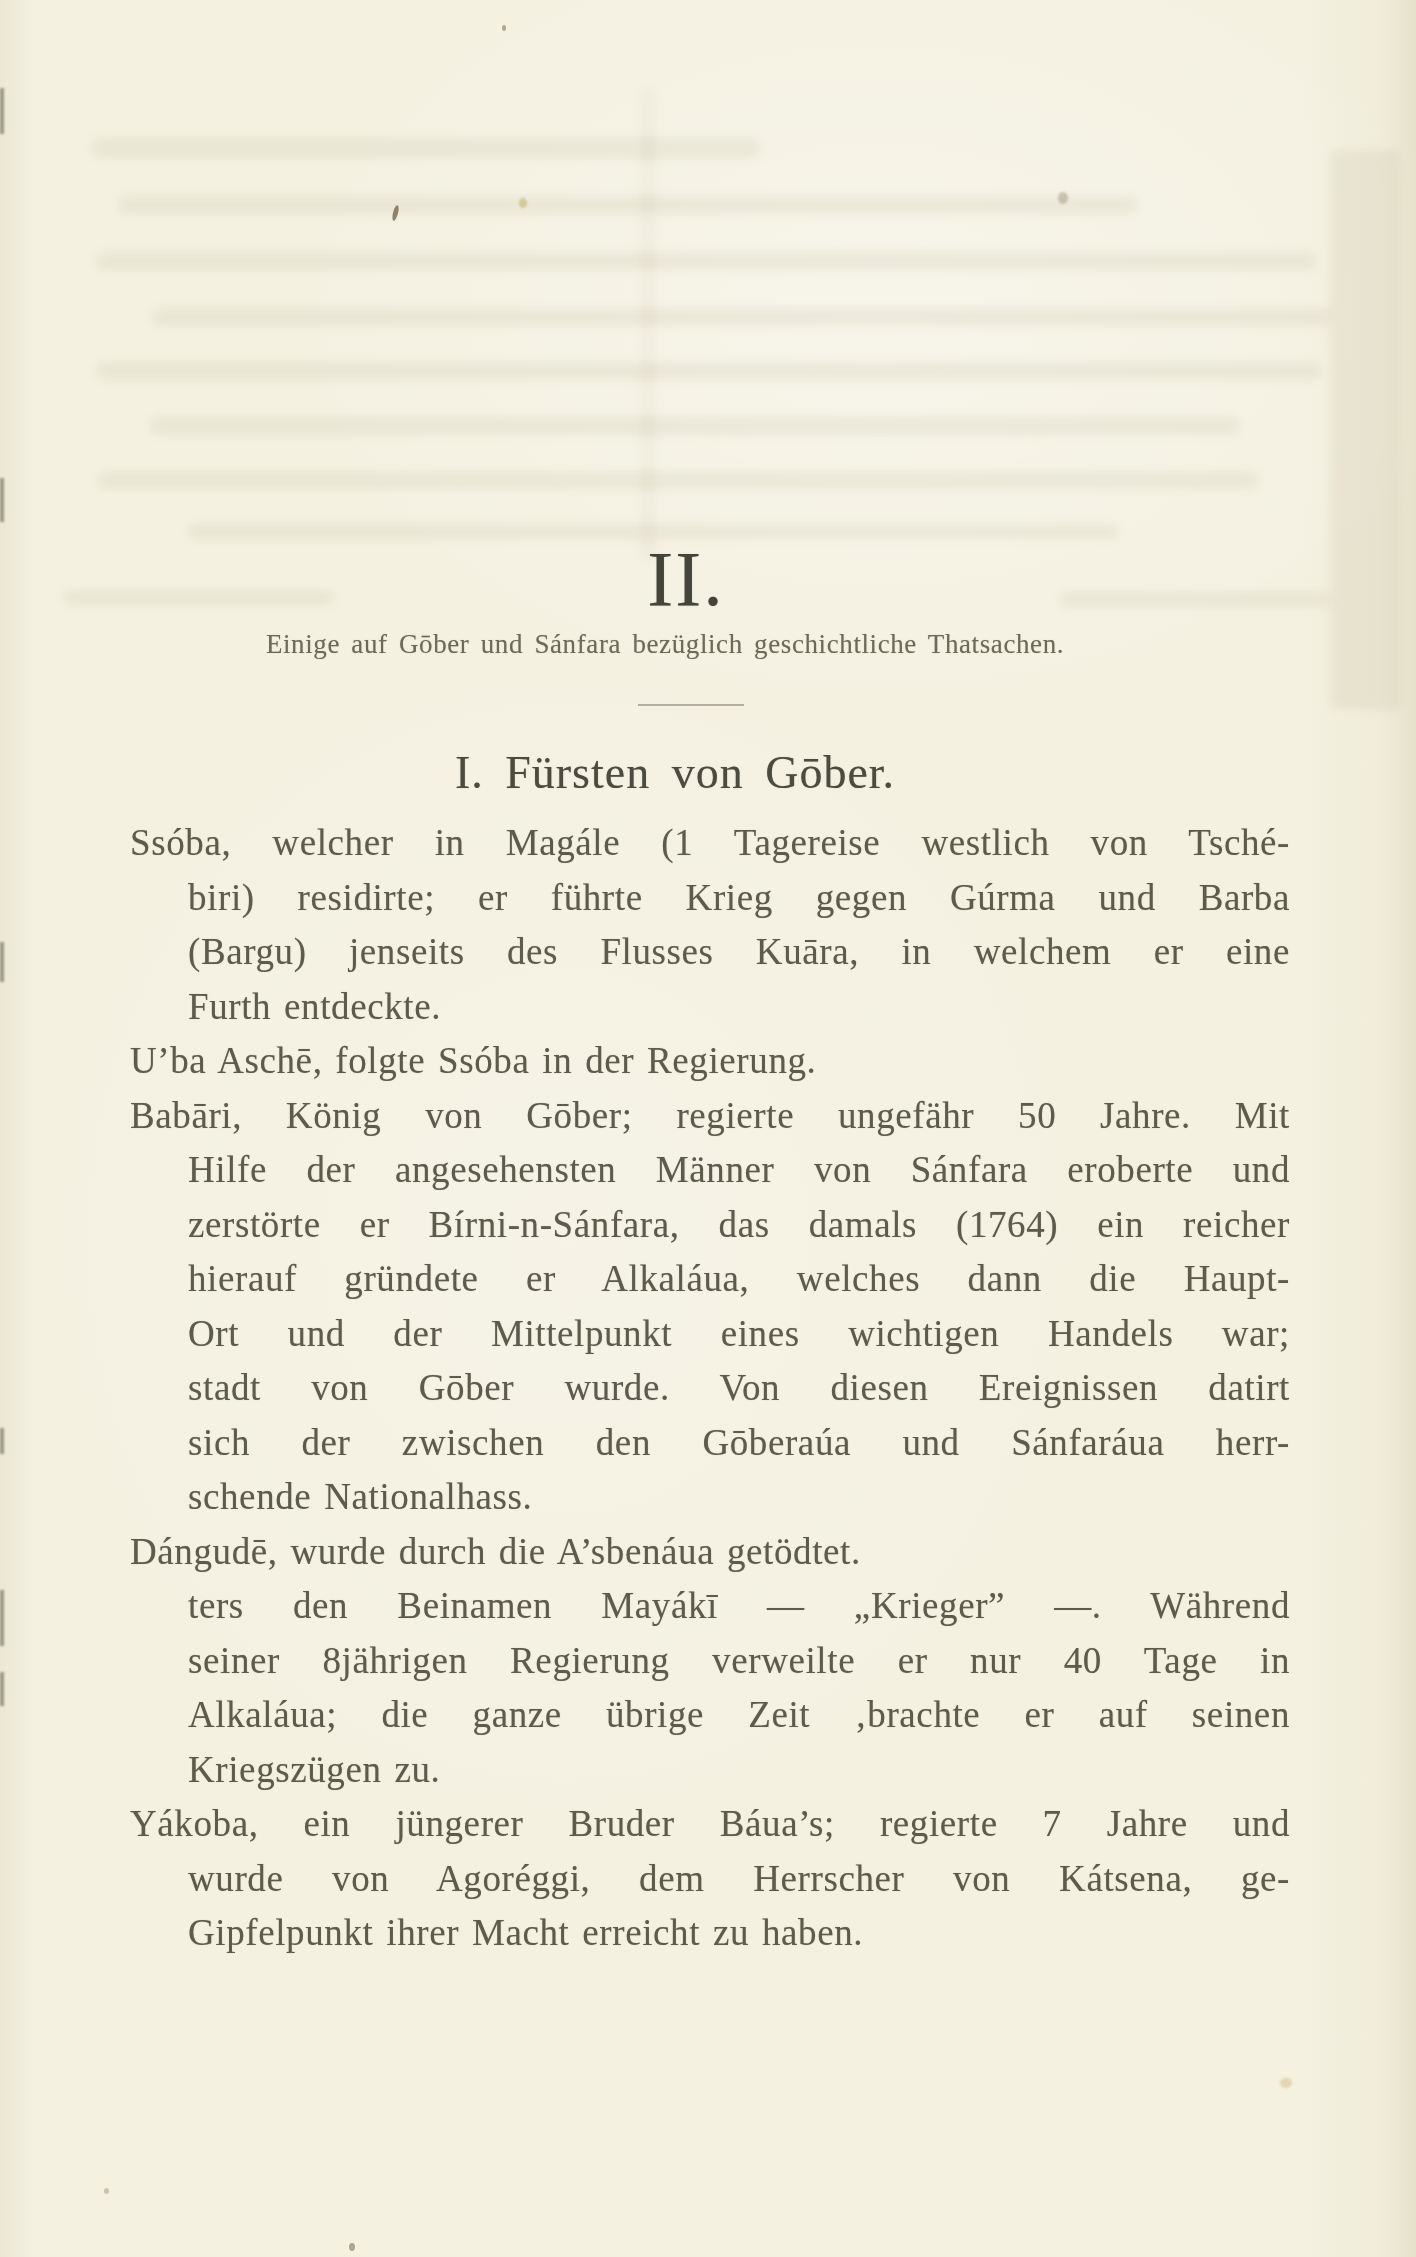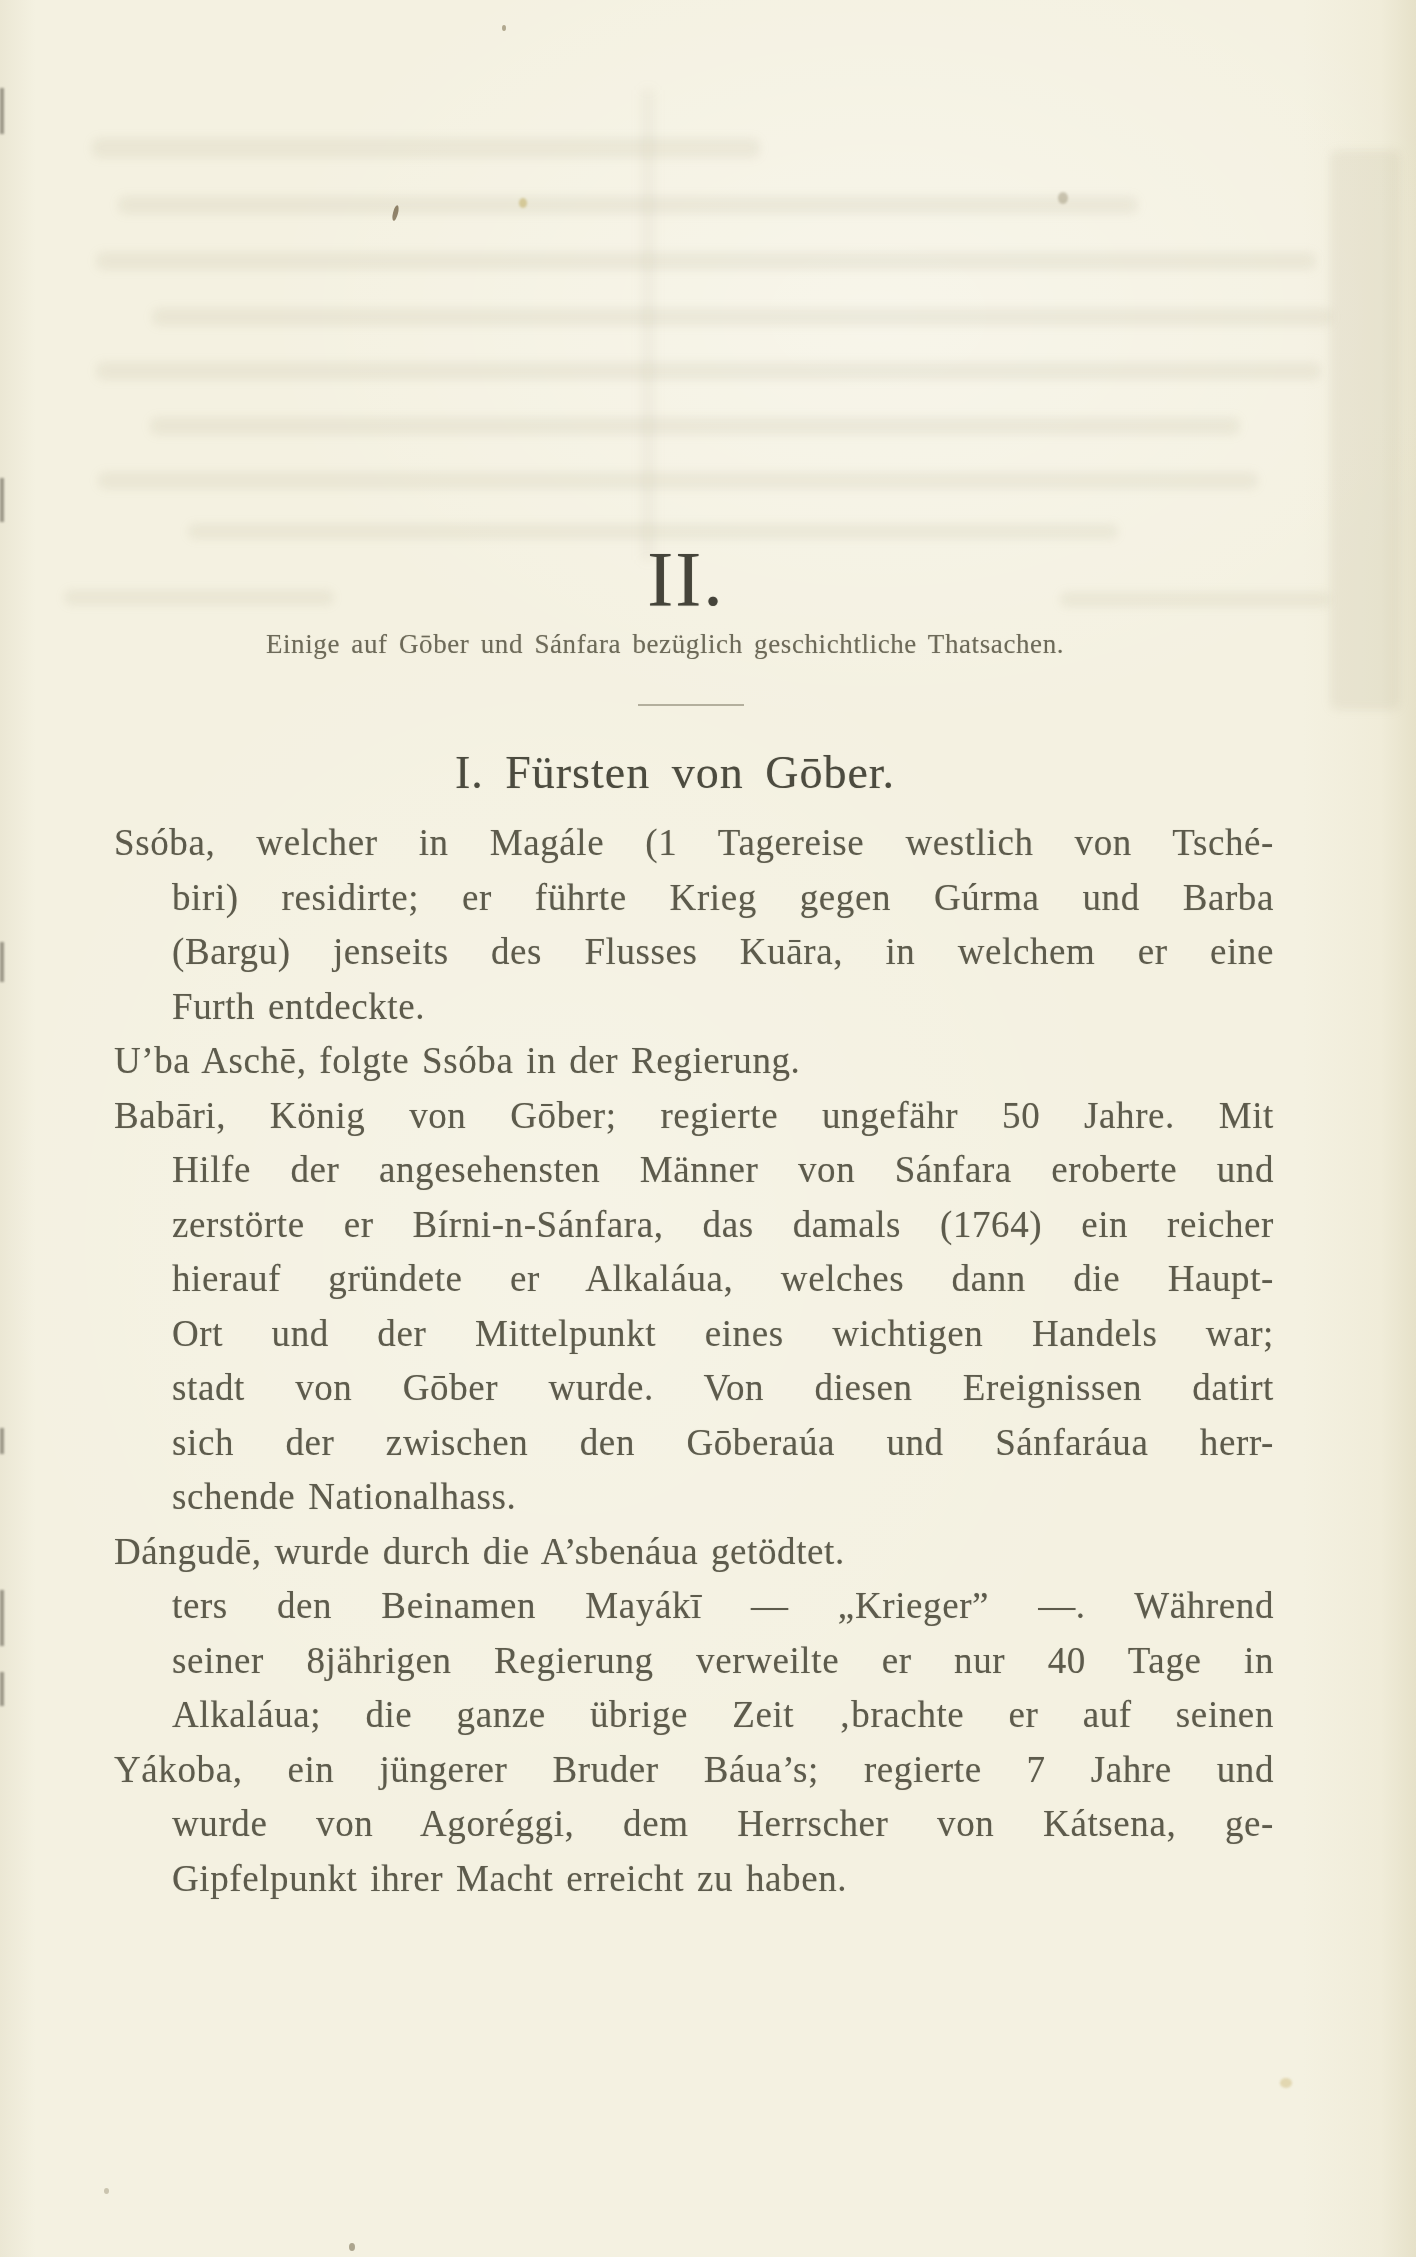--- a/index.html
+++ b/index.html
@@ -68,21 +68,21 @@
     font-size: 46px;
     line-height: 1.1;
     word-spacing: 9px;
     letter-spacing: 1px;
     color: #4c4b3f;
     text-shadow: 0 0 1px rgba(76,75,63,0.4);
   }
   .body-text {
     position: absolute;
     top: 816px;
-    left: 114px;
+    left: 130px;
     width: 1160px;
     font-size: 37px;
     line-height: 54.5px;
     letter-spacing: 0.6px;
     word-spacing: 3px;
     color: #5d5b4c;
     text-shadow: 0 0 1px rgba(93,91,76,0.35);
   }
   .line {
     text-align: justify;
@@ -167,20 +167,21 @@
     </div>
 
     <div class="paragraph">
       <div class="line last">Dángudē, wurde durch die A’sbenáua getödtet.</div>
     </div>
 
     <div class="paragraph">
       <div class="line cont">ters den Beinamen Mayákī — „Krieger” —. Während</div>
       <div class="line cont">seiner 8jährigen Regierung verweilte er nur 40 Tage in</div>
       <div class="line cont">Alkaláua; die ganze übrige Zeit ‚brachte er auf seinen</div>
+      <div class="line cont last">Kriegszügen zu.</div>
     </div>
 
     <div class="paragraph">
       <div class="line">Yákoba, ein jüngerer Bruder Báua’s; regierte 7 Jahre und</div>
       <div class="line cont">wurde von Agoréggi, dem Herrscher von Kátsena, ge-</div>
       <div class="line cont last">Gipfelpunkt ihrer Macht erreicht zu haben.</div>
     </div>
 
   </div>
 

